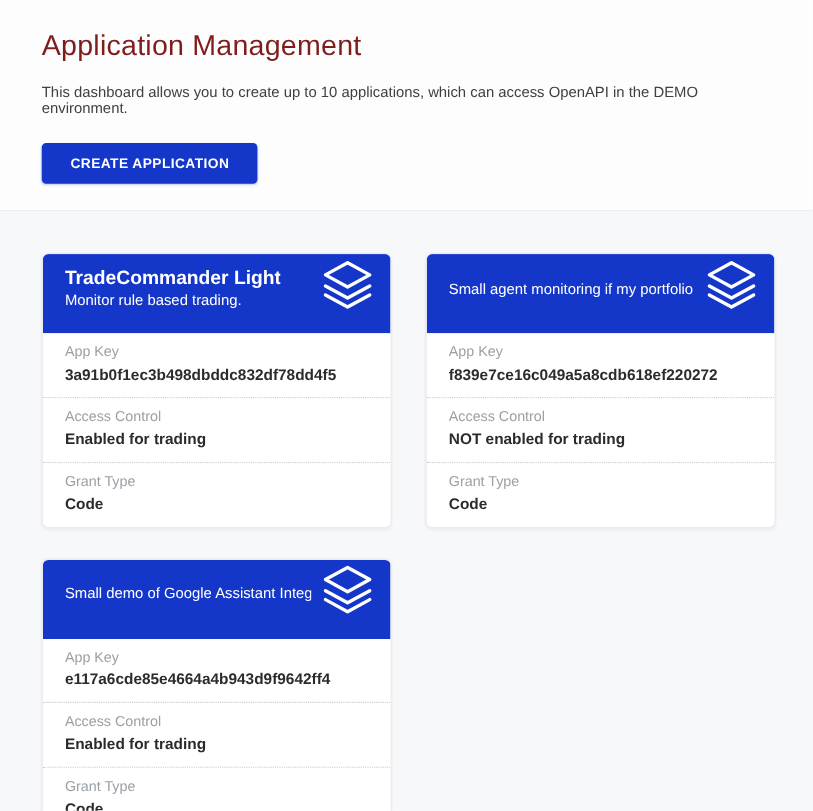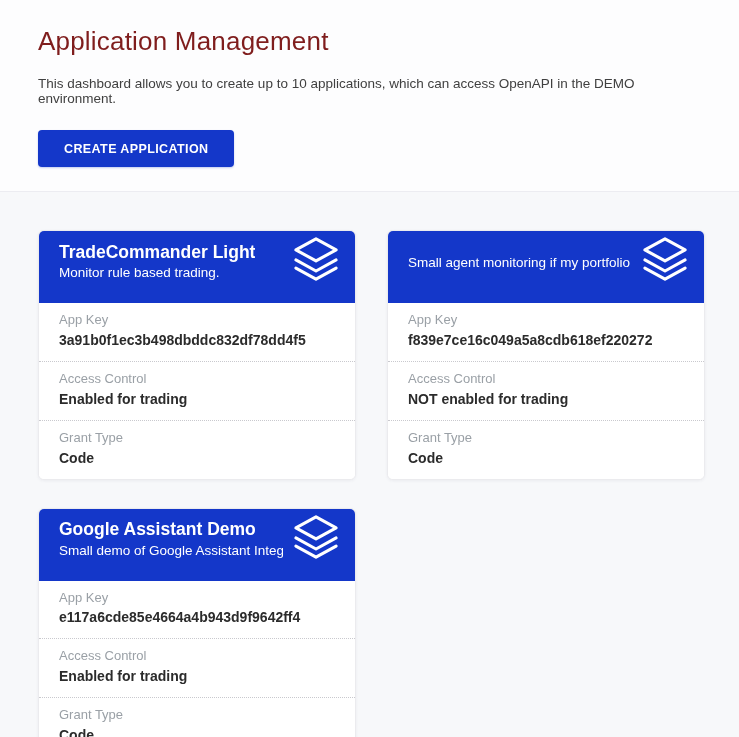--- a/index.html
+++ b/index.html
@@ -169,21 +169,20 @@
       <div class="field-row">
         <div class="field-label">Grant Type</div>
         <div class="field-value">Code</div>
       </div>
     </div>
   </div>
 
   <div class="app-card">
     <div class="card-header">
       <div class="card-header-text">
-        <div class="card-title">Google Assistant Demo</div>
         <div class="card-subtitle">Small demo of Google Assistant Integra...</div>
       </div>
       <span class="layers-icon">
         <svg width="46" height="46" viewBox="0 0 48 48" fill="none" xmlns="http://www.w3.org/2000/svg">
           <path d="M24 3 L45 14.5 L24 26 L3 14.5 Z" stroke="#ffffff" stroke-width="3.2" stroke-linejoin="round"></path>
           <path d="M3 25 L24 36.5 L45 25" stroke="#ffffff" stroke-width="3.2" stroke-linejoin="round" stroke-linecap="round"></path>
           <path d="M3 33.5 L24 45 L45 33.5" stroke="#ffffff" stroke-width="3.2" stroke-linejoin="round" stroke-linecap="round"></path>
         </svg>
       </span>
     </div>

